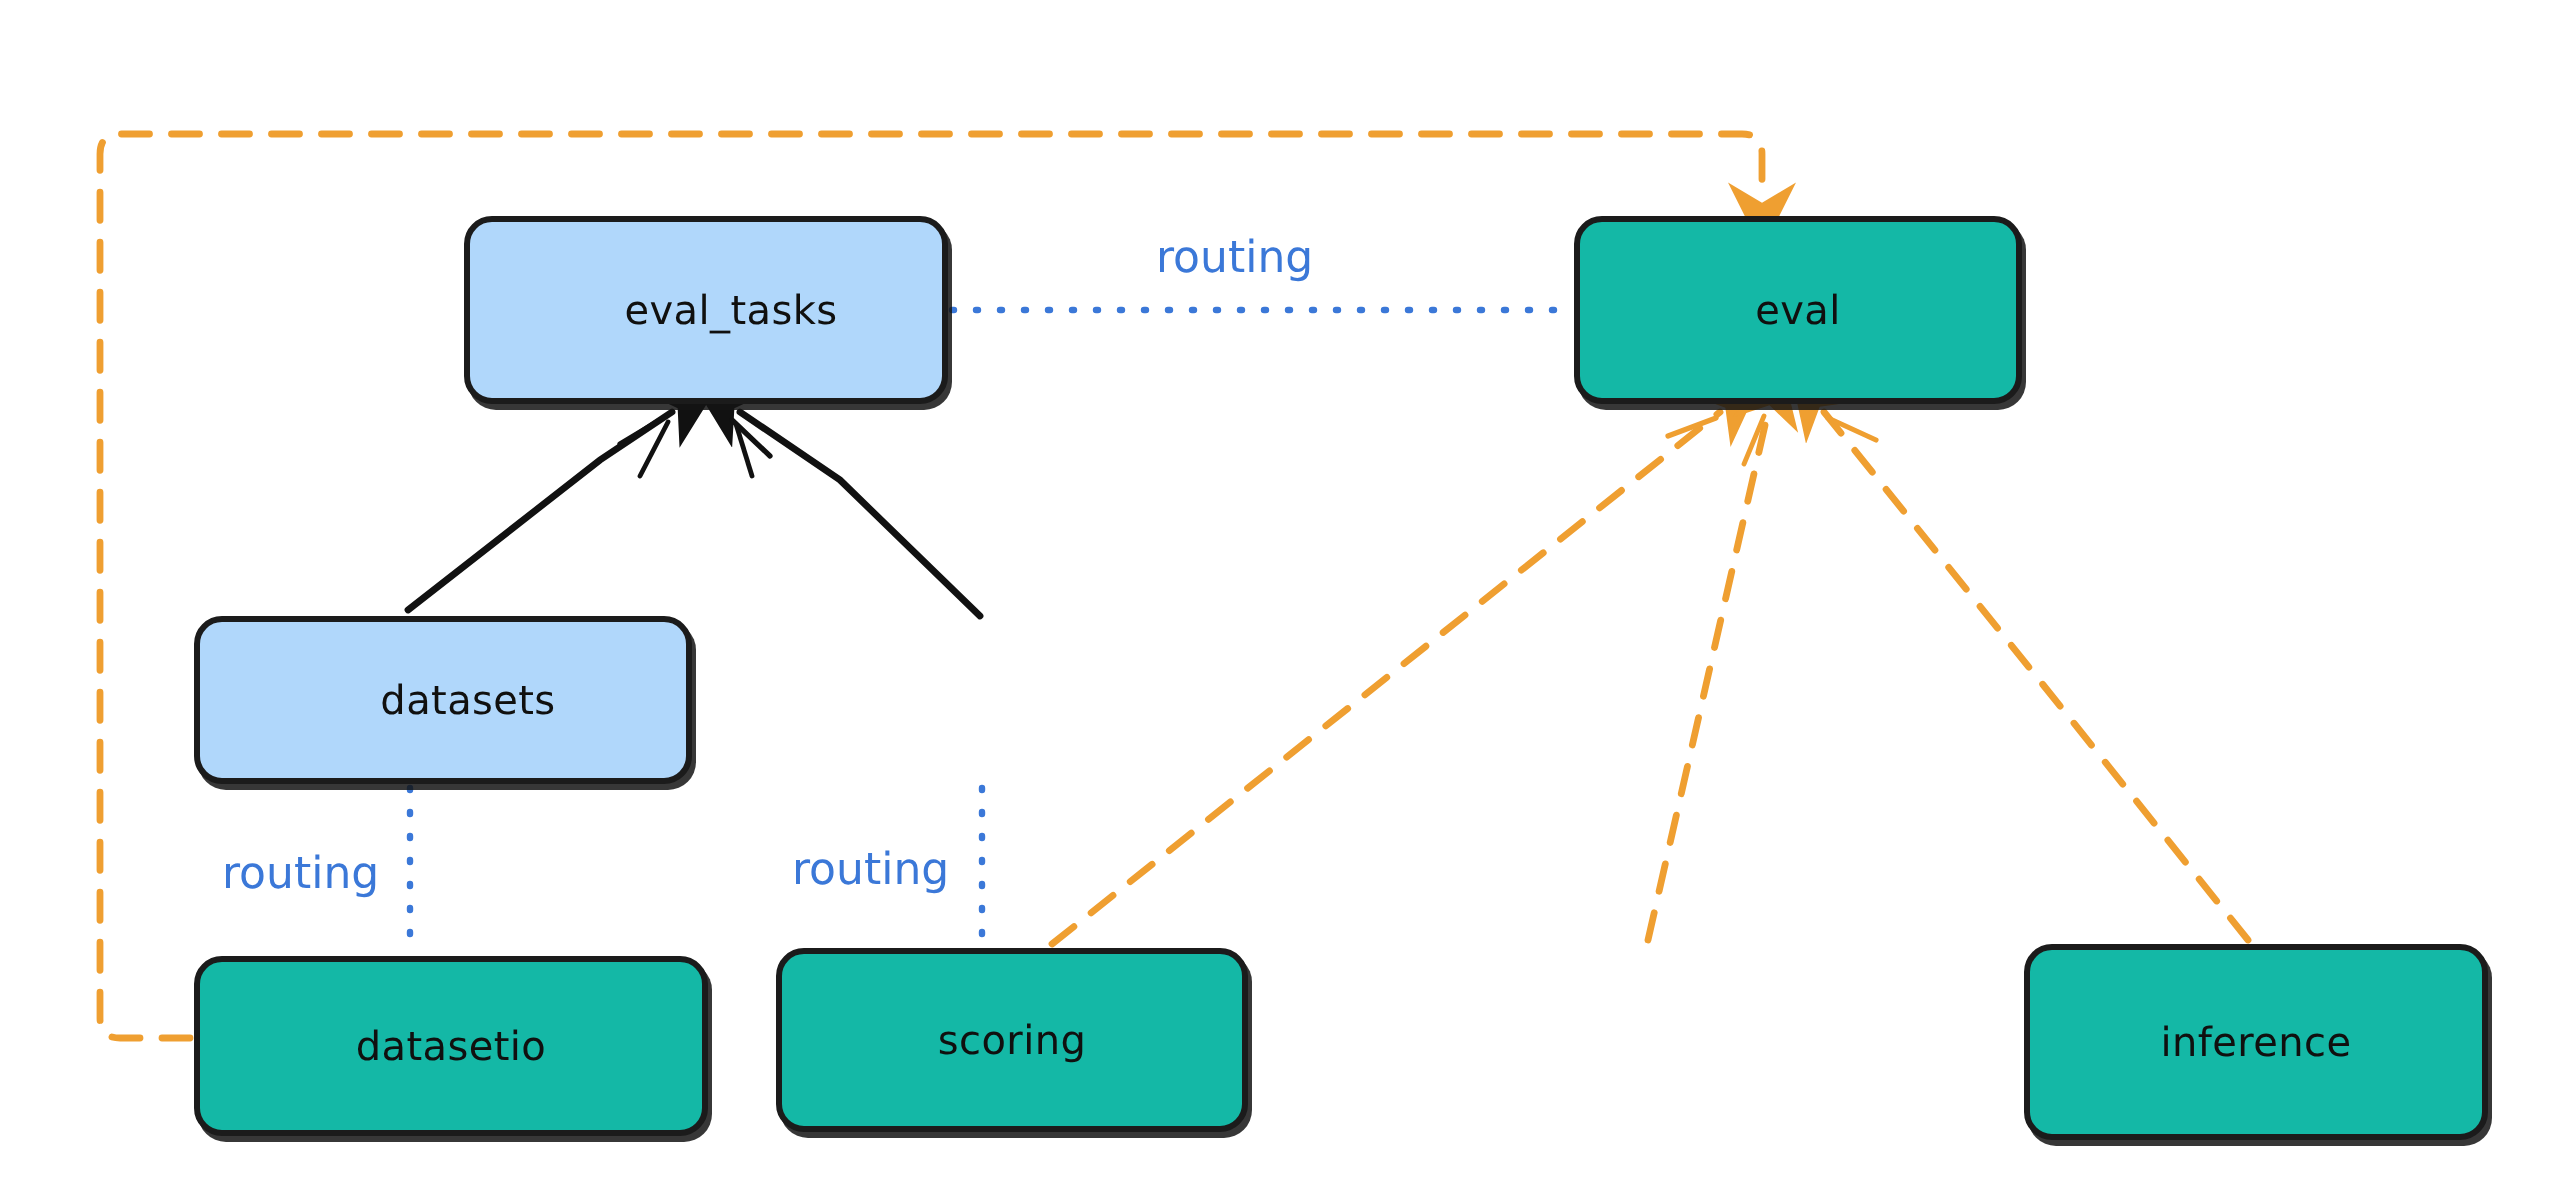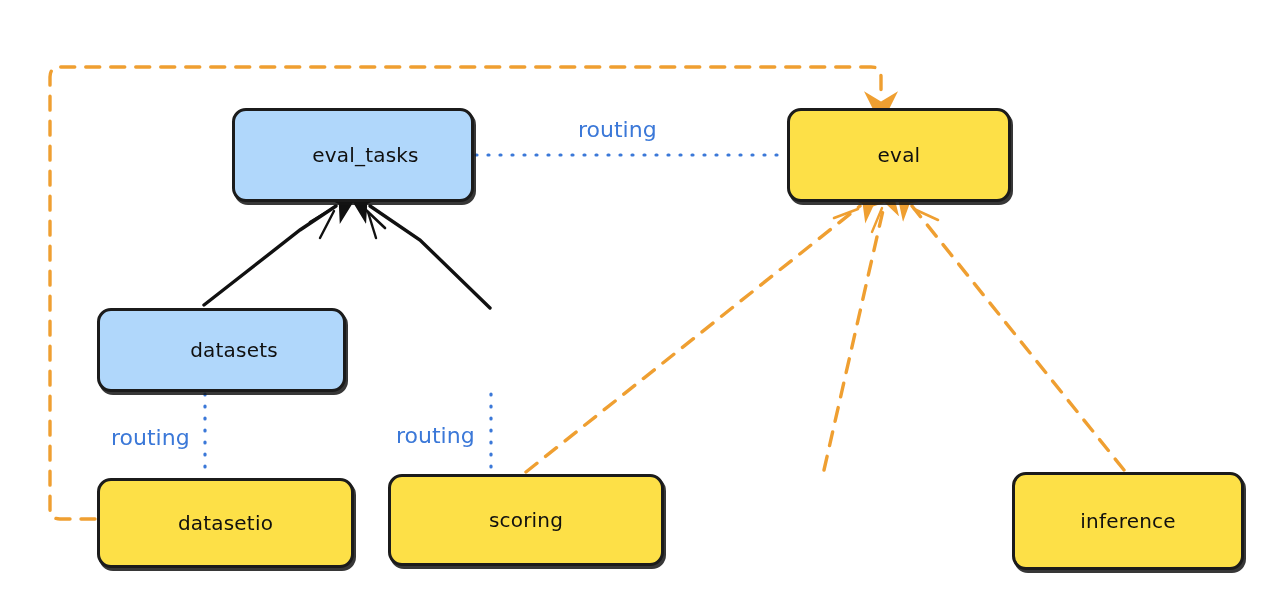--- a/index.html
+++ b/index.html
@@ -36,21 +36,21 @@
     align-items: center;
     justify-content: center;
     text-align: center;
     color: #10100f;
     font-family: "DejaVu Sans", sans-serif;
     font-size: 20px;
     letter-spacing: 0.2px;
     box-shadow: 2px 3px 0 rgba(20,20,20,0.85);
   }
   .node.blue { background: #b0d7fb; padding-left: 25px; }
-  .node.green { background: #fde047; }
+  .node.green { background: #14b8a6; }
   .node-label {
     pointer-events: none;
     line-height: 1.1;
   }
   .edge-label {
     position: absolute;
     color: #3b78d8;
     font-family: "DejaVu Sans", sans-serif;
     font-size: 22px;
     white-space: nowrap;
@@ -108,21 +108,21 @@
 
   <div class="node blue" style="left:97px; top:308px; width:249px; height:84px;">
     <span class="node-label">datasets</span>
   </div>
 
 
   <div class="node green" style="left:97px; top:478px; width:257px; height:90px;">
     <span class="node-label">datasetio</span>
   </div>
 
-  <div class="node green" style="left:388px; top:474px; width:276px; height:92px;">
+  <div class="node green" style="left:388px; top:474px; width:236px; height:92px;">
     <span class="node-label">scoring</span>
   </div>
 
 
   <div class="node green" style="left:1012px; top:472px; width:232px; height:98px;text-align:center;">
     <span class="node-label">inference</span>
   </div>
 
   <div class="edge-label" style="left:578px; top:117px;">routing</div>
 

